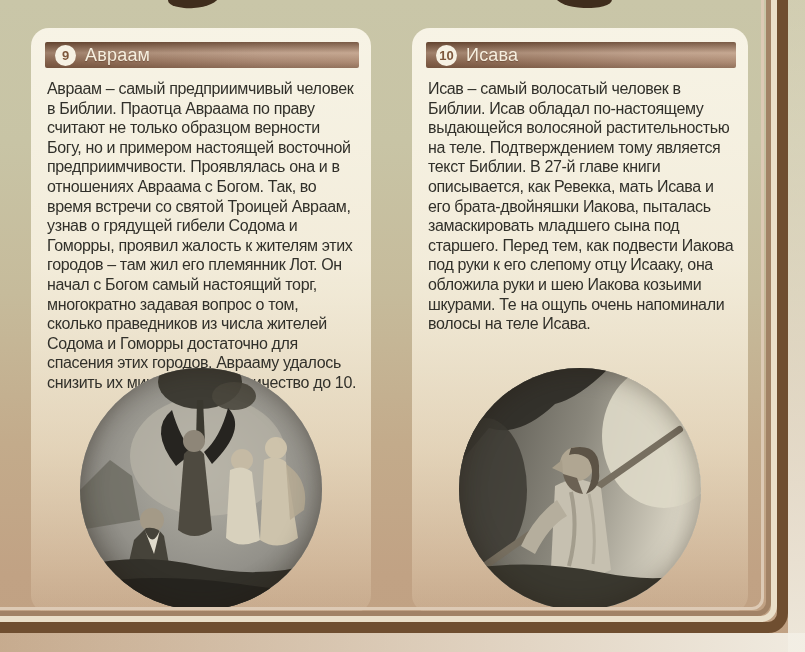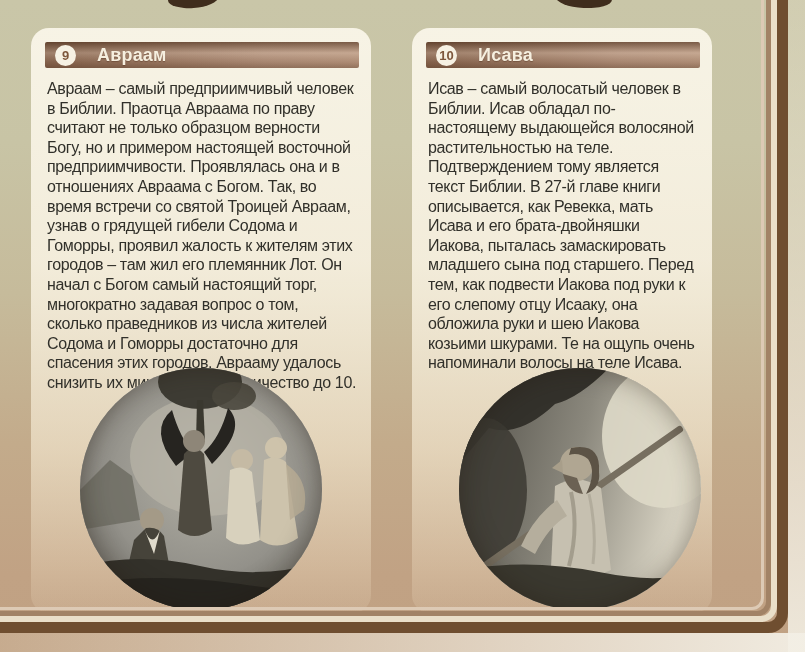--- a/index.html
+++ b/index.html
@@ -35,35 +35,35 @@
   .blob-b{left:556px;top:-11px;width:56px;height:19px;transform:rotate(3deg);}
   
   .card{
     position:absolute;top:28px;height:585px;z-index:2;
     border-radius:18px;
     background:linear-gradient(180deg,
       rgba(255,251,240,0.85) 0%, rgba(255,249,235,0.78) 40%,
       rgba(253,244,222,0.55) 72%, rgba(250,236,210,0.28) 92%, rgba(250,236,210,0.12) 100%);
   }
   .card-left{left:31px;width:340px;}
-  .card-right{left:412px;width:300px;}
+  .card-right{left:412px;width:336px;}
   .card-header{
     height:26px;margin:14px 12px 0 14px;display:flex;align-items:center;
     background:
       linear-gradient(180deg, rgba(58,30,12,0.50) 0%, rgba(255,245,230,0.18) 42%, rgba(58,30,12,0.10) 78%, rgba(58,30,12,0.30) 100%),
       linear-gradient(90deg, #8a6750 0%, #b2907a 70%, #b9977f 100%);
     border-radius:2px;
   }
   .badge{
     width:21px;height:21px;border-radius:50%;background:#f6f1e3;
     color:#7d573c;font-weight:bold;font-size:13px;line-height:21px;text-align:center;
     margin:0 9px 0 10px;flex:0 0 auto;
   }
   .card-title{
-    margin:12px;font-size:18px;font-weight:bold;color:#f6efdf;letter-spacing:0.2px;
+    margin:0;font-size:18px;font-weight:normal;color:#f6efdf;letter-spacing:0.2px;
     text-shadow:0 1px 1px rgba(60,30,10,0.35);
   }
   .card-body{
     margin:11px 14px 0 16px;
     font-size:16px;line-height:19.6px;letter-spacing:-0.35px;
     color:#31302a;text-align:left;
   }
   .circle{
     position:absolute;top:340px;width:242px;height:242px;border-radius:50%;
     overflow:hidden;background:#8f8d84;

